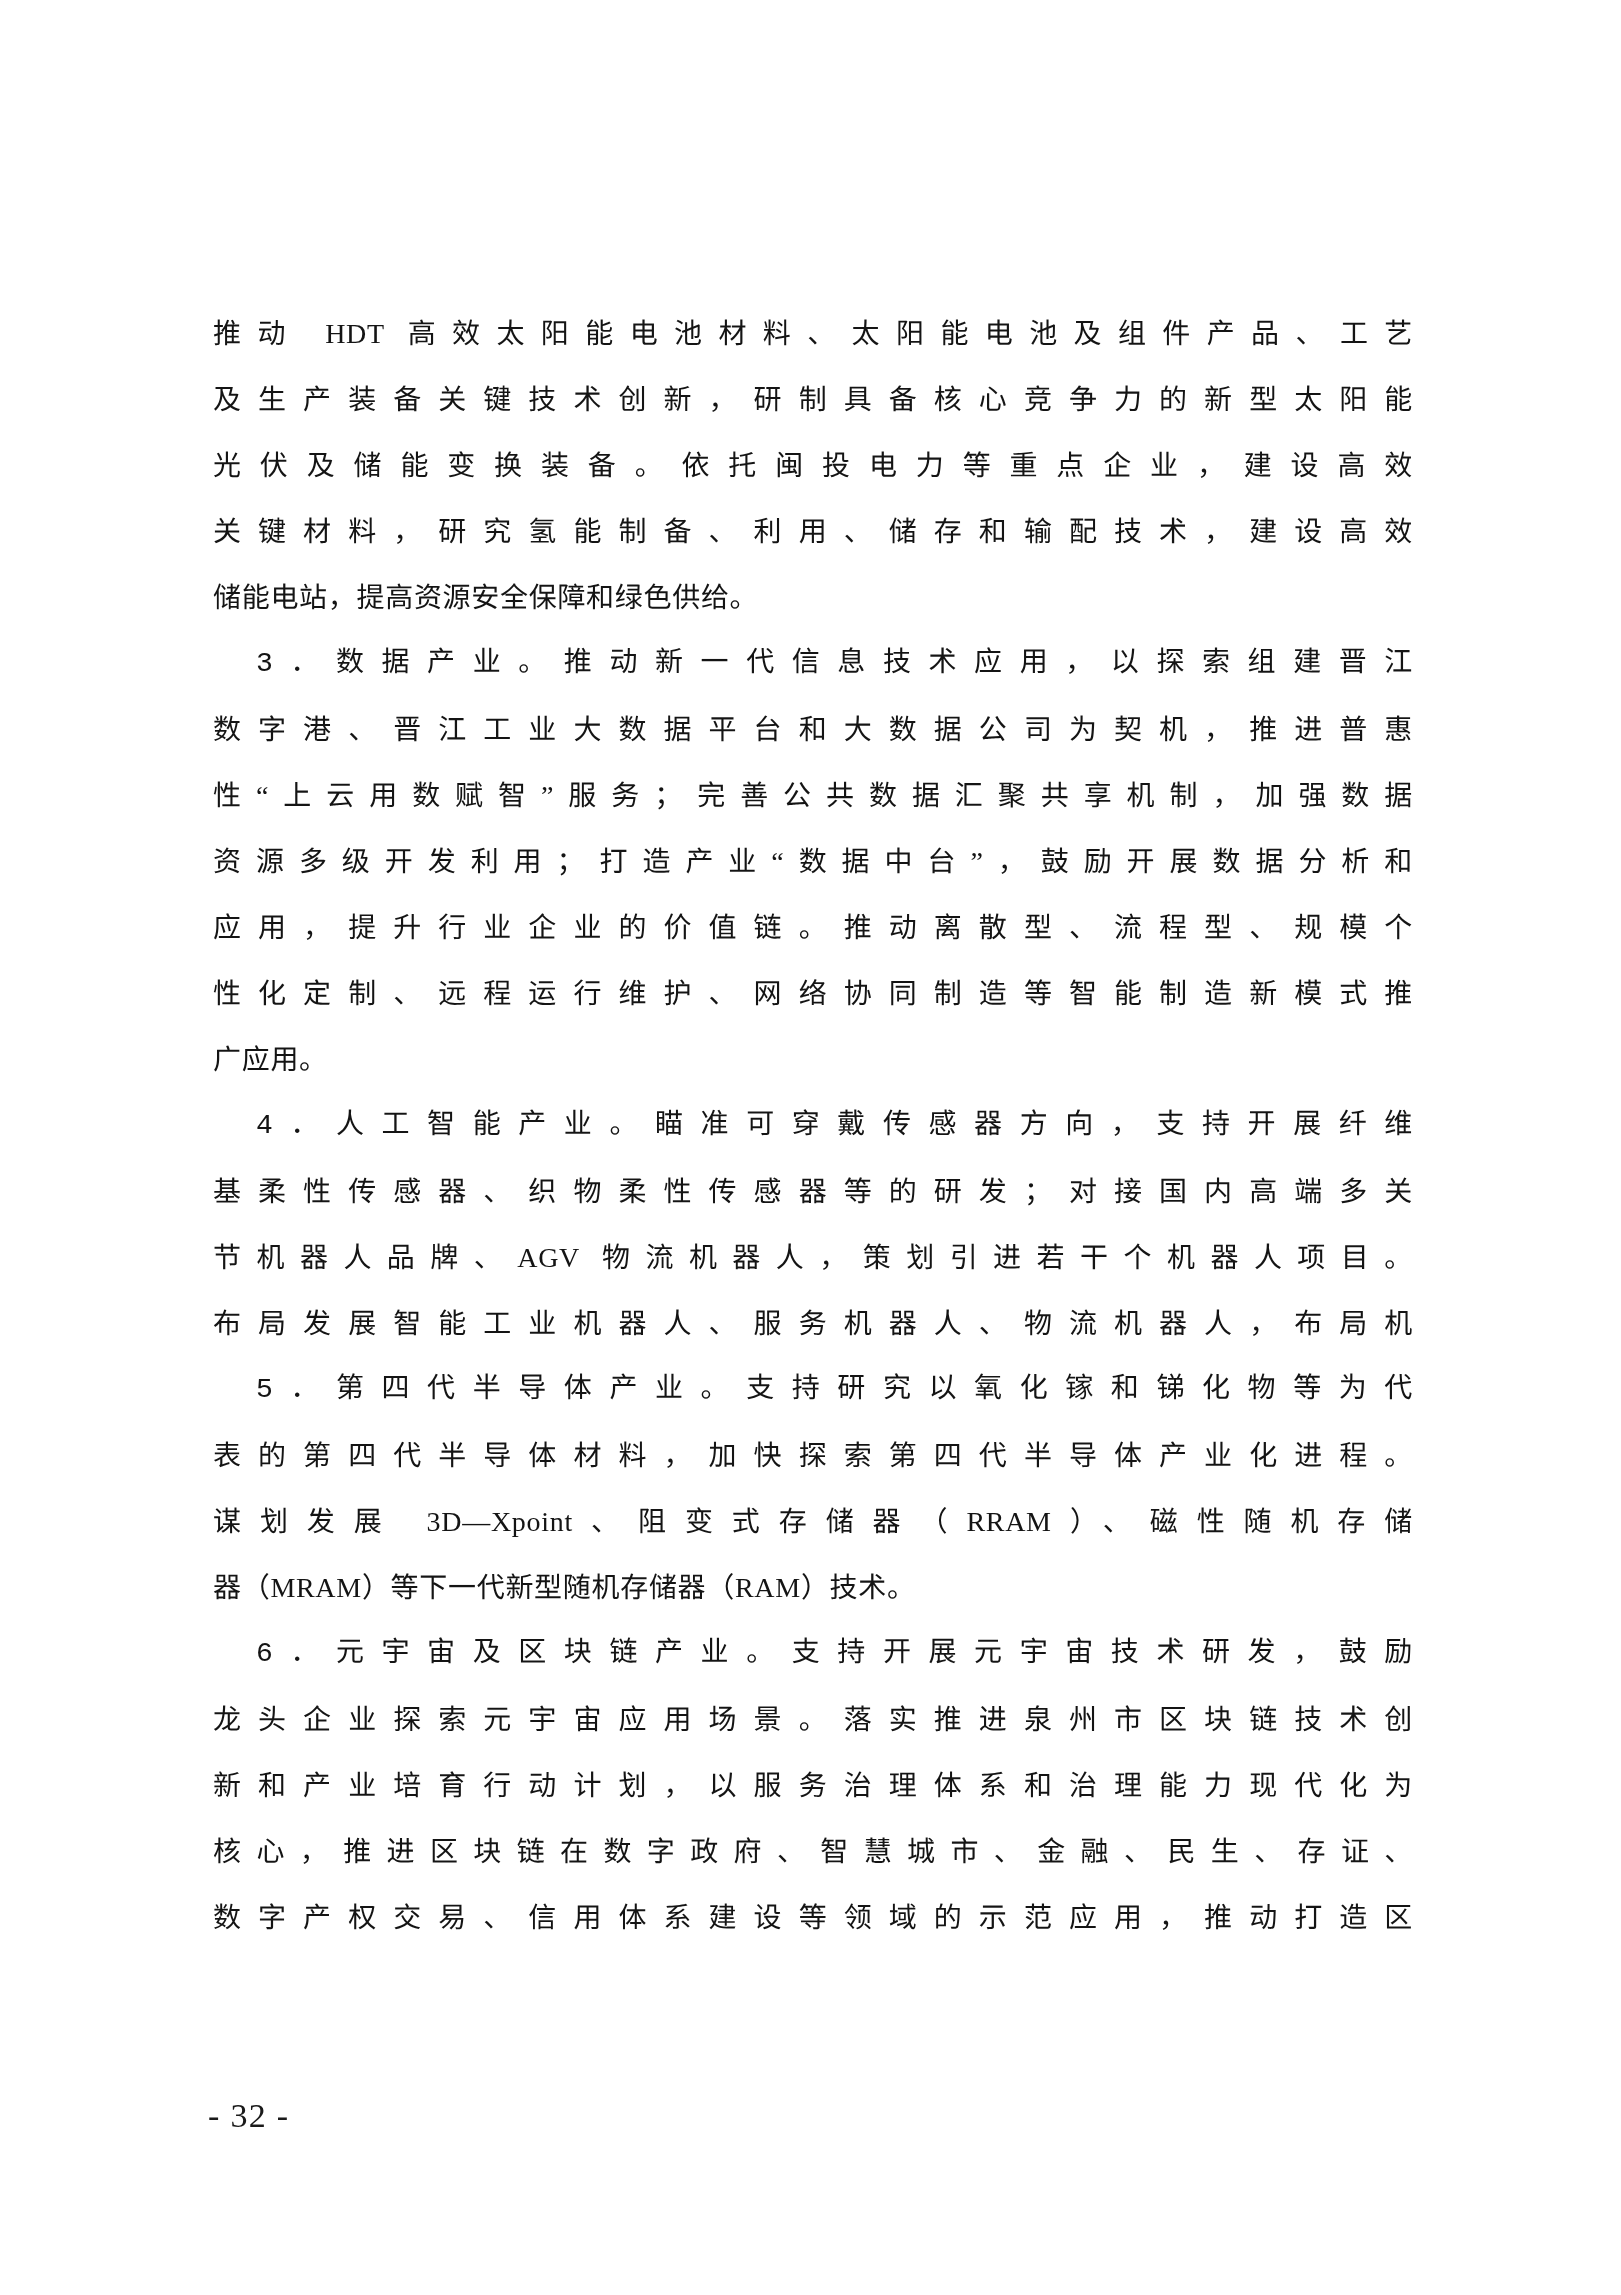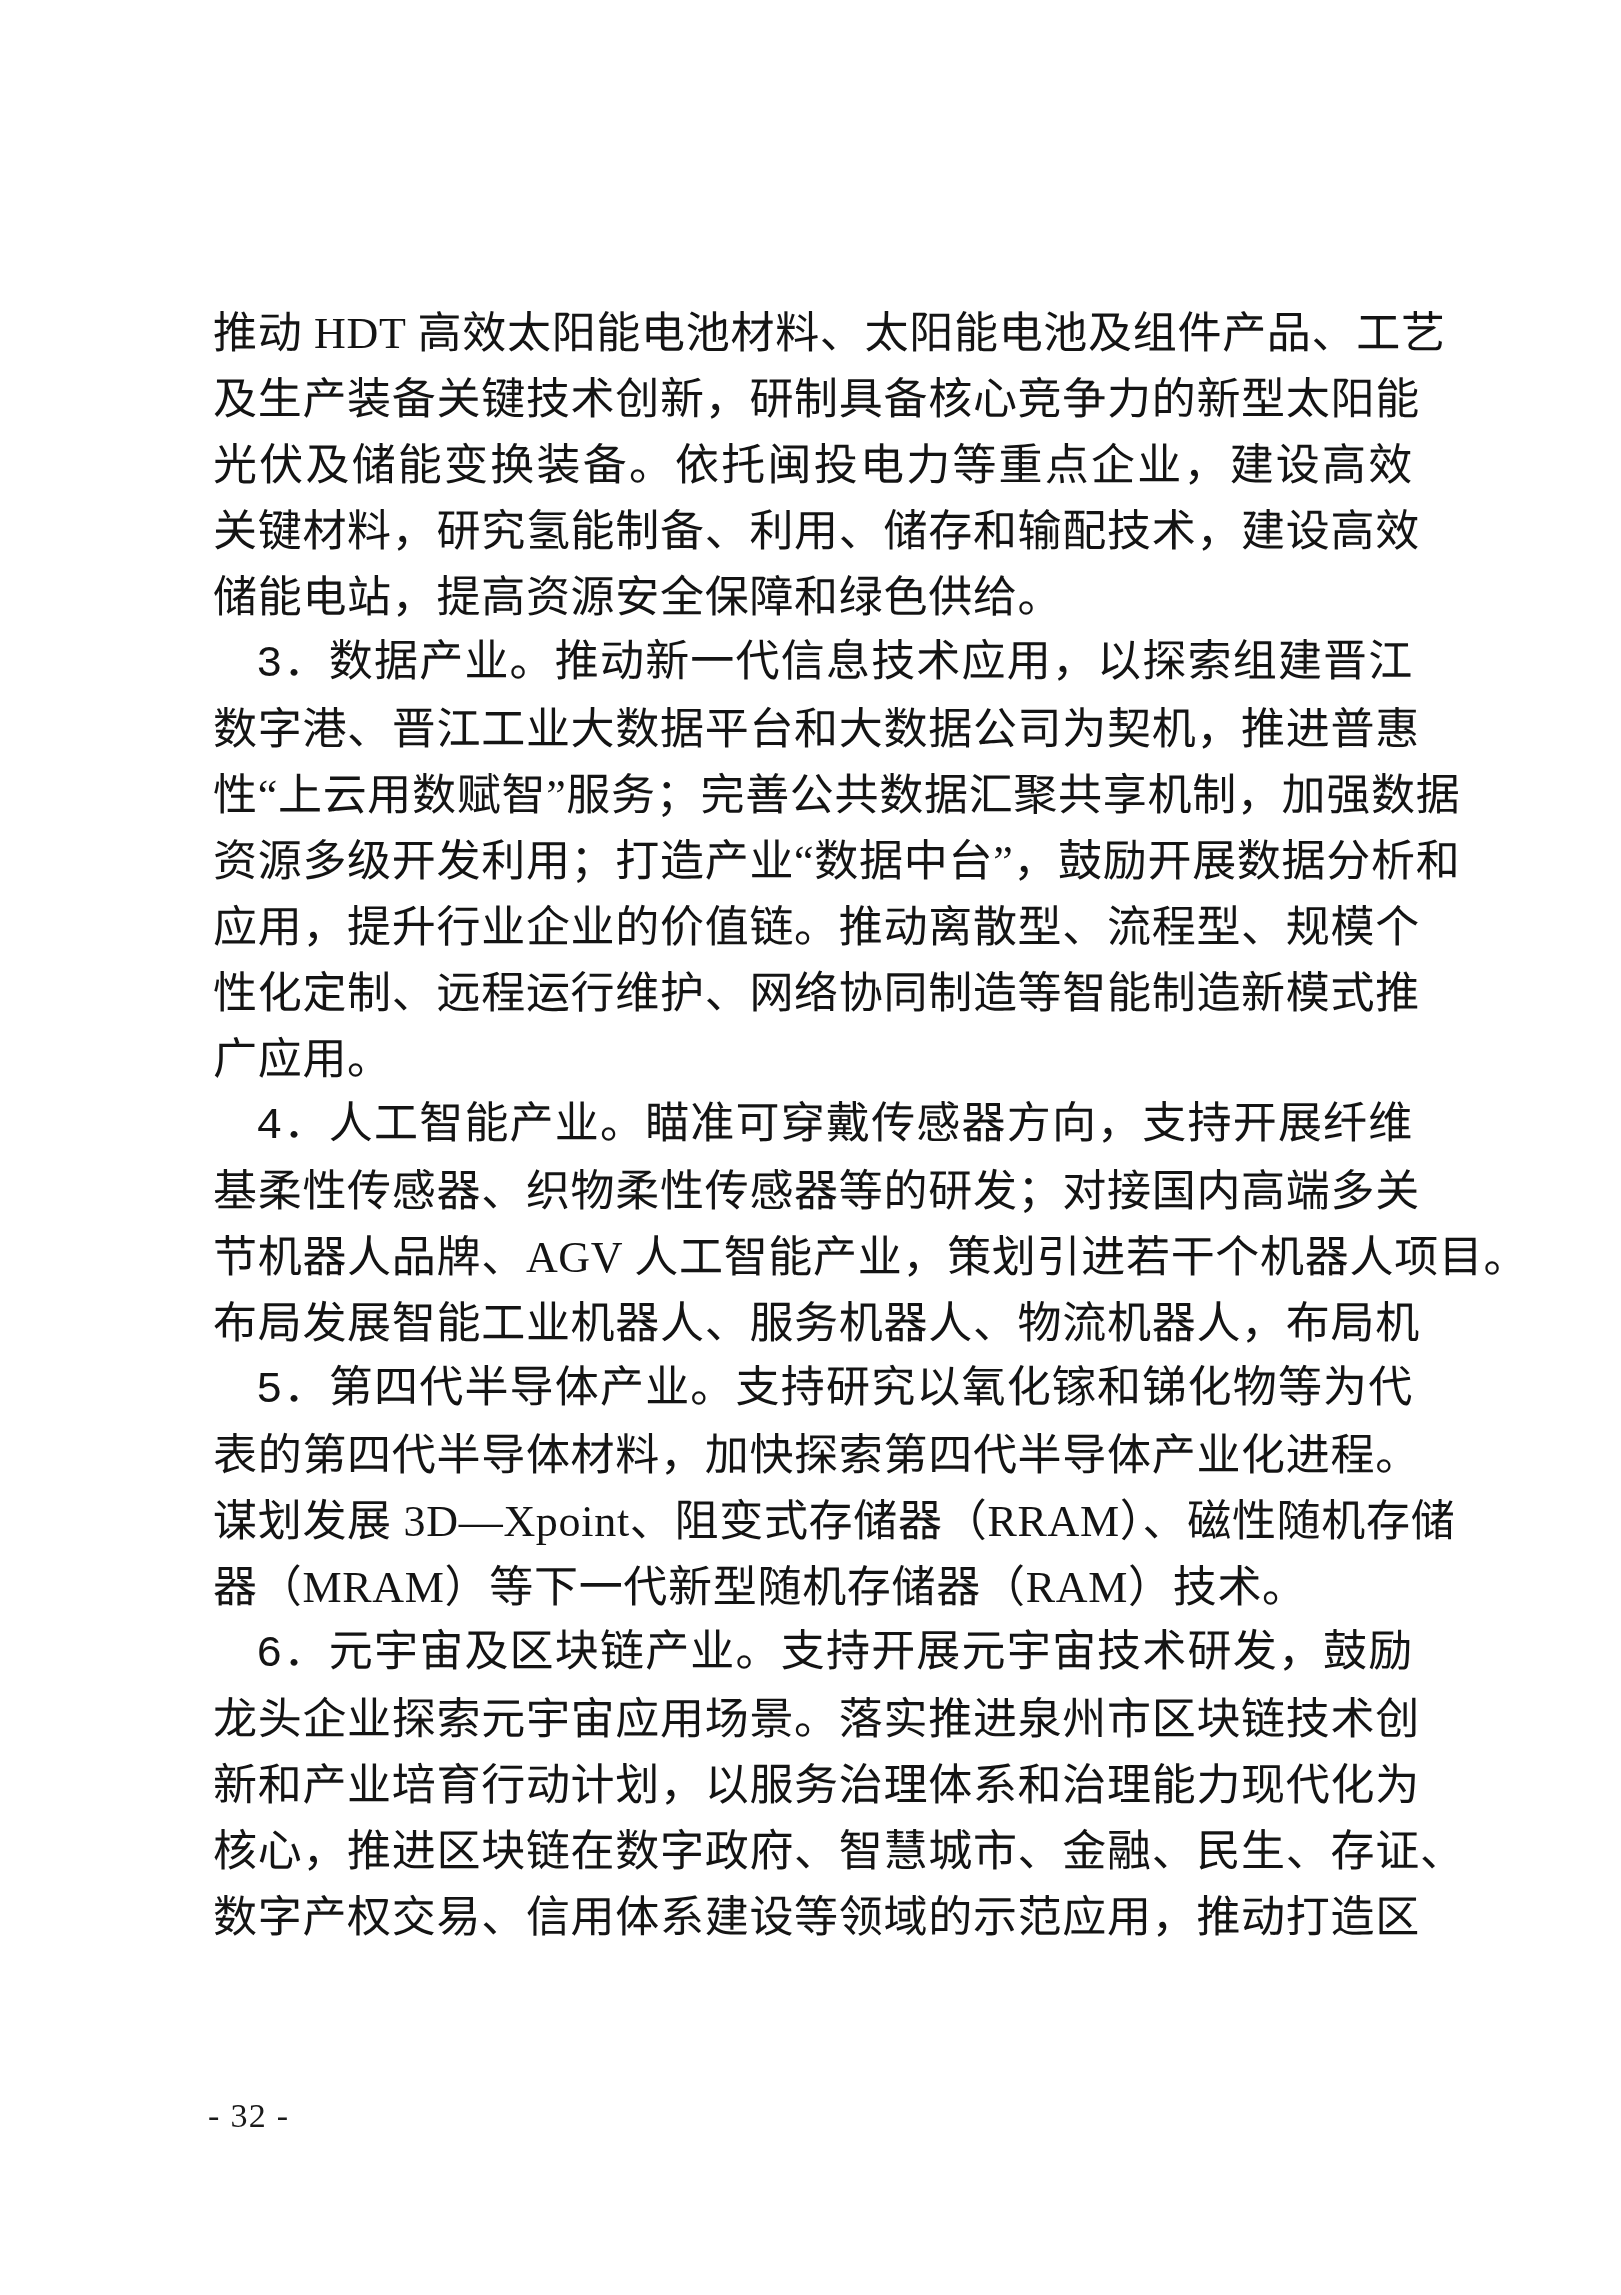--- a/index.html
+++ b/index.html
@@ -13,21 +13,21 @@
     height: 2295px;
     background: #ffffff;
     overflow: hidden;
     font-family: "Liberation Serif", "DejaVu Serif", serif;
   }
   .text-block {
     position: absolute;
     left: 213px;
     top: 301px;
     width: 1200px;
-    font-size: 44px;
+    font-size: 28px;
     color: #141414;
     letter-spacing: 0.7px;
   }
   .tline {
     height: 66px;
     line-height: 66px;
     text-align: justify;
     text-align-last: justify;
     white-space: nowrap;
   }
@@ -63,21 +63,21 @@
       <div class="tline para-end">储能电站，提高资源安全保障和绿色供给。</div>
       <div class="tline indent">3．数据产业。推动新一代信息技术应用，以探索组建晋江</div>
       <div class="tline">数字港、晋江工业大数据平台和大数据公司为契机，推进普惠</div>
       <div class="tline">性“上云用数赋智”服务；完善公共数据汇聚共享机制，加强数据</div>
       <div class="tline">资源多级开发利用；打造产业“数据中台”，鼓励开展数据分析和</div>
       <div class="tline">应用，提升行业企业的价值链。推动离散型、流程型、规模个</div>
       <div class="tline">性化定制、远程运行维护、网络协同制造等智能制造新模式推</div>
       <div class="tline para-end">广应用。</div>
       <div class="tline indent">4．人工智能产业。瞄准可穿戴传感器方向，支持开展纤维</div>
       <div class="tline">基柔性传感器、织物柔性传感器等的研发；对接国内高端多关</div>
-      <div class="tline">节机器人品牌、AGV 人工智能产业，策划引进若干个机器人项目。</div>
+      <div class="tline">节机器人品牌、AGV 物流机器人，策划引进若干个机器人项目。</div>
       <div class="tline">布局发展智能工业机器人、服务机器人、物流机器人，布局机</div>
       <div class="tline indent">5．第四代半导体产业。支持研究以氧化镓和锑化物等为代</div>
       <div class="tline">表的第四代半导体材料，加快探索第四代半导体产业化进程。</div>
       <div class="tline">谋划发展 3D—Xpoint、阻变式存储器（RRAM）、磁性随机存储</div>
       <div class="tline para-end">器（MRAM）等下一代新型随机存储器（RAM）技术。</div>
       <div class="tline indent">6．元宇宙及区块链产业。支持开展元宇宙技术研发，鼓励</div>
       <div class="tline">龙头企业探索元宇宙应用场景。落实推进泉州市区块链技术创</div>
       <div class="tline">新和产业培育行动计划，以服务治理体系和治理能力现代化为</div>
       <div class="tline">核心，推进区块链在数字政府、智慧城市、金融、民生、存证、</div>
       <div class="tline">数字产权交易、信用体系建设等领域的示范应用，推动打造区</div>

